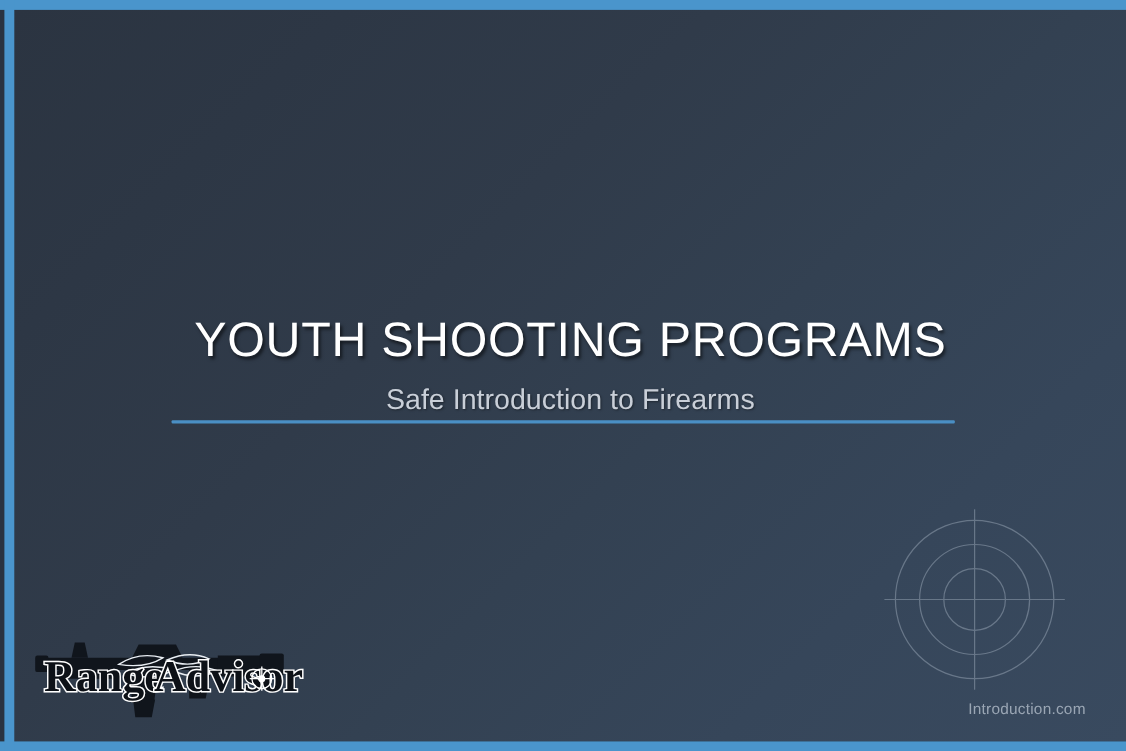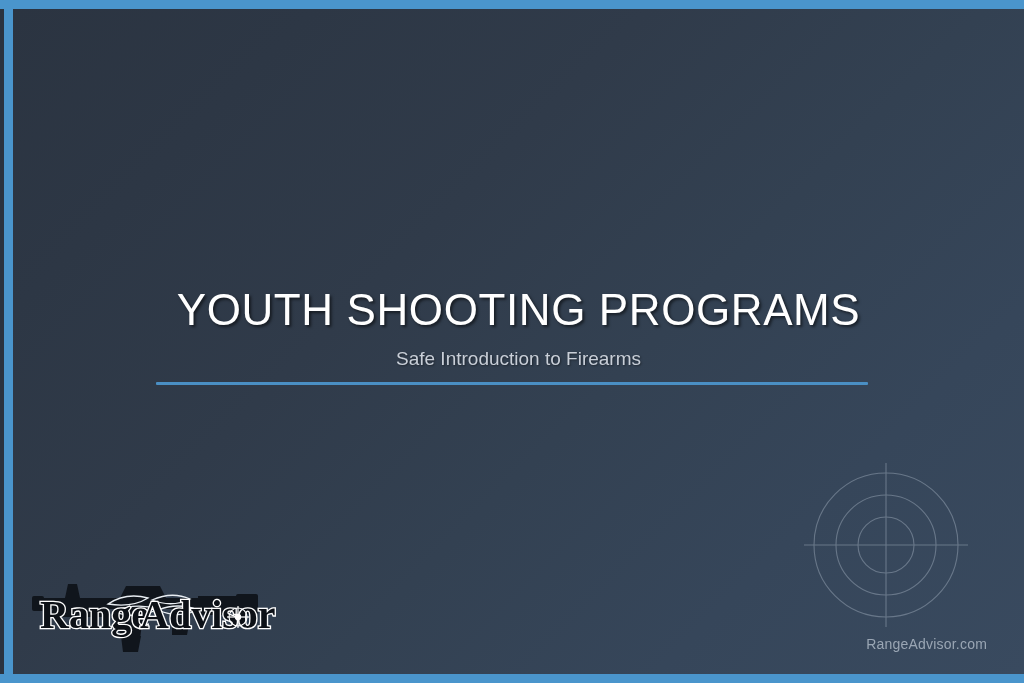--- a/index.html
+++ b/index.html
@@ -79,21 +79,21 @@
     font-weight: 400;
     letter-spacing: 0.6px;
     color: #ffffff;
     text-shadow: 2px 2px 3px rgba(0,0,0,0.55);
     line-height: 1.15;
     white-space: nowrap;
   }
   #slide-subtitle {
     margin: 12px 0 0 0;
     font-family: "Liberation Sans", sans-serif;
-    font-size: 19px;
+    font-size: 26px;
     font-weight: 400;
     color: #c9cfd8;
     text-shadow: 1px 1px 2px rgba(0,0,0,0.4);
     line-height: 1.2;
     white-space: nowrap;
   }
 
   
   #accent-rule {
     position: absolute;
@@ -198,21 +198,21 @@
           <g fill="none" stroke="#ffffff" stroke-width="1.2">
             <circle cx="216" cy="47" r="9"></circle>
             <circle cx="216" cy="47" r="3.2" fill="#ffffff" stroke="none"></circle>
             <line x1="216" y1="36" x2="216" y2="58"></line>
             <line x1="205" y1="47" x2="227" y2="47"></line>
           </g>
         </g>
       </svg>
     </div>
 
-    <div id="footer-url">RangeAdvisor.com</div>
+    <div id="footer-url">Introduction.com</div>
 
   </div>
 
   <div id="frame-top" class="frame-band"></div>
   <div id="frame-bottom" class="frame-band"></div>
   <div id="frame-left" class="frame-band"></div>
 
 </div>
 
 </body></html>

